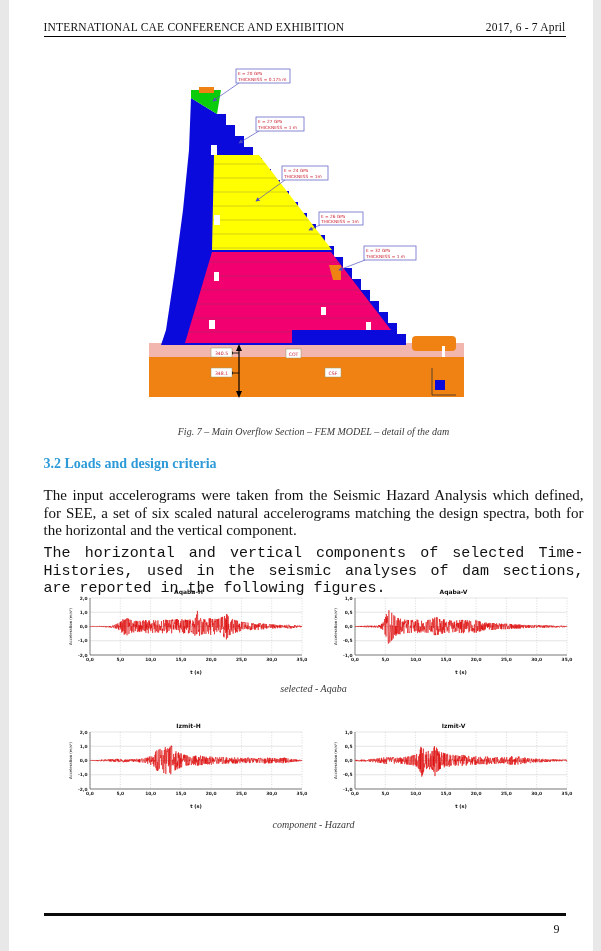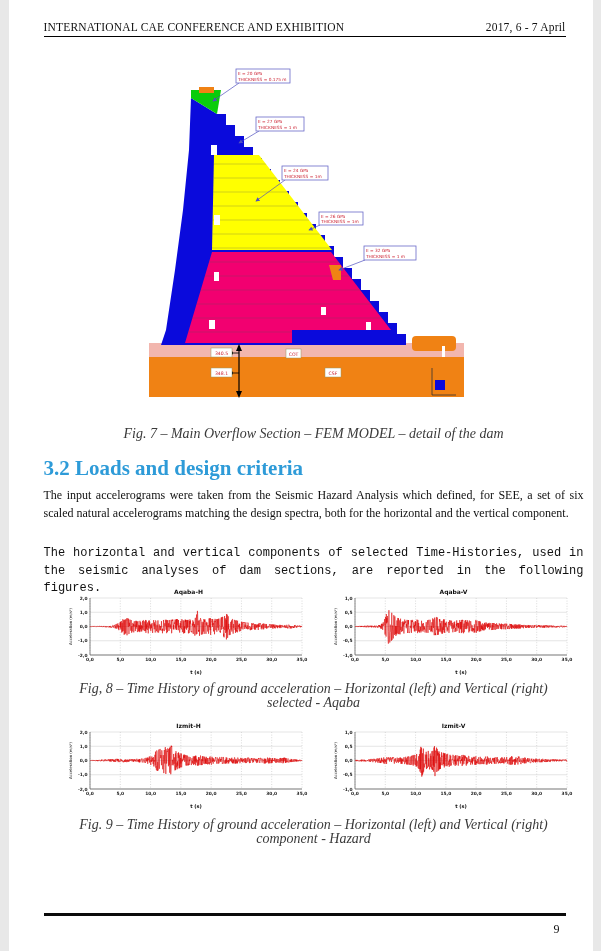--- a/index.html
+++ b/index.html
@@ -4,27 +4,27 @@
 <style>
   html,body{margin:0;padding:0;background:#e8e8e8;}
   .page{position:relative;width:584px;height:951px;background:#ffffff;margin:0 auto;
         font-family:"Liberation Serif",serif;color:#111;overflow:hidden;}
   .header{position:absolute;left:35px;right:27px;top:21px;display:flex;
           justify-content:space-between;font-size:11.5px;letter-spacing:.2px;}
   .header-rule{position:absolute;left:35px;right:27px;top:36px;border-top:1.5px solid #000;}
   .dam-figure{position:absolute;left:140px;top:68px;width:320px;height:332px;}
   .dam-figure svg text{font-family:"DejaVu Sans",sans-serif;}
   .caption{position:absolute;left:35px;width:540px;text-align:center;font-style:italic;
-           font-size:14px;color:#3a3a3a;}
+           font-size:10px;color:#3a3a3a;}
   .fig7{top:426px;}
   .fig8{top:682px;line-height:14px;}
   .fig9{top:818px;line-height:14px;}
-  .heading{position:absolute;left:35px;top:456px;margin:0;font-size:21px;
+  .heading{position:absolute;left:35px;top:456px;margin:0;font-size:14px;
            color:#2E9BD8;font-weight:bold;}
-  .para{position:absolute;left:35px;width:540px;margin:0;font-size:12px;
+  .para{position:absolute;left:35px;width:540px;margin:0;font-size:15px;
         line-height:17.6px;text-align:justify;}
   .p1{top:487px;}
   .p2{top:545px;font-family:Liberation Mono, monospace;}
   .chart{position:absolute;width:245px;height:92px;}
   .chart svg text{font-family:"DejaVu Sans",sans-serif;}
   .c0{left:57px;top:587px;}
   .c1{left:322px;top:587px;}
   .c2{left:57px;top:721px;}
   .c3{left:322px;top:721px;}
   .footer-rule{position:absolute;left:35px;right:27px;top:913px;border-top:3px solid #0a0a0a;}
@@ -218,21 +218,20 @@
         <text x="21.5" y="69.6" font-size="4.4" font-weight="bold" text-anchor="end" fill="#222">-1,0</text>
         <line x1="24" y1="11" x2="24" y2="68" stroke="#555" stroke-width="0.7"></line>
         <line x1="24" y1="68" x2="236" y2="68" stroke="#555" stroke-width="0.7"></line>
         <text x="130" y="86.5" font-size="5" font-weight="bold" text-anchor="middle" fill="#111">t (s)</text>
         <text x="6" y="39.5" font-size="3.9" text-anchor="middle" fill="#111" transform="rotate(-90 6 39.5)">Acceleration (m/s²)</text>
         <text x="122.5" y="6.5" font-size="6" font-weight="bold" text-anchor="middle" fill="#111">Aqaba-V</text>
         <polyline points="24.00,39.16 24.26,39.41 24.52,39.56 24.78,39.82 25.04,39.04 25.29,39.14 25.55,39.49 25.81,39.47 26.07,39.47 26.33,40.07 26.59,39.37 26.85,39.34 27.11,39.64 27.37,39.00 27.62,39.73 27.88,39.61 28.14,39.87 28.40,38.93 28.66,39.20 28.92,38.98 29.18,39.00 29.44,40.07 29.69,39.32 29.95,38.93 30.21,39.89 30.47,39.11 30.73,40.02 30.99,38.89 31.25,40.00 31.51,39.75 31.77,39.40 32.02,39.72 32.28,39.66 32.54,39.38 32.80,40.17 33.06,39.25 33.32,38.78 33.58,39.96 33.84,39.94 34.10,38.96 34.35,38.82 34.61,39.23 34.87,40.30 35.13,39.50 35.39,38.87 35.65,39.00 35.91,40.35 36.17,39.64 36.42,38.64 36.68,38.64 36.94,39.54 37.20,39.82 37.46,39.52 37.72,40.36 37.98,38.64 38.24,39.94 38.50,39.84 38.75,39.25 39.01,39.30 39.27,39.47 39.53,39.96 39.79,38.64 40.05,38.64 40.31,40.27 40.57,39.07 40.83,40.36 41.08,38.64 41.34,39.43 41.60,39.71 41.86,39.29 42.12,39.61 42.38,39.58 42.64,40.40 42.90,38.97 43.16,39.90 43.41,40.14 43.67,38.70 43.93,38.48 44.19,40.10 44.45,40.57 44.71,39.42 44.97,39.84 45.23,38.98 45.48,38.73 45.74,39.14 46.00,39.15 46.26,40.65 46.52,39.63 46.78,39.24 47.04,40.57 47.30,40.26 47.56,38.14 47.81,39.09 48.07,38.93 48.33,38.23 48.59,40.08 48.85,38.00 49.11,39.70 49.37,40.69 49.63,39.01 49.89,41.83 50.14,40.40 50.40,37.00 50.66,41.62 50.92,36.60 51.18,38.36 51.44,37.43 51.70,42.83 51.96,37.92 52.21,35.33 52.47,38.60 52.73,38.95 52.99,37.56 53.25,37.59 53.51,32.59 53.77,32.05 54.03,47.50 54.29,32.68 54.54,29.98 54.80,44.29 55.06,49.59 55.32,27.05 55.58,36.39 55.84,31.11 56.10,35.53 56.36,29.01 56.62,35.52 56.87,48.00 57.13,52.82 57.39,56.61 57.65,44.40 57.91,23.21 58.17,43.14 58.43,48.17 58.69,55.54 58.95,55.33 59.20,37.67 59.46,38.77 59.72,44.85 59.98,45.46 60.24,53.87 60.50,53.57 60.76,25.74 61.02,52.96 61.27,48.85 61.53,38.52 61.79,39.94 62.05,44.36 62.31,51.44 62.57,42.87 62.83,28.17 63.09,40.56 63.35,46.89 63.60,47.86 63.86,29.39 64.12,43.55 64.38,47.05 64.64,38.95 64.90,48.93 65.16,39.07 65.42,42.43 65.68,47.47 65.93,33.41 66.19,46.23 66.45,38.73 66.71,31.14 66.97,31.08 67.23,47.10 67.49,31.21 67.75,34.67 68.00,47.11 68.26,46.10 68.52,41.16 68.78,33.39 69.04,47.34 69.30,32.76 69.56,31.69 69.82,43.05 70.08,40.00 70.33,44.77 70.59,43.56 70.85,44.19 71.11,35.07 71.37,36.50 71.63,44.12 71.89,34.30 72.15,39.33 72.41,37.32 72.66,35.53 72.92,46.56 73.18,34.57 73.44,37.29 73.70,32.55 73.96,33.71 74.22,34.46 74.48,35.70 74.74,34.32 74.99,38.28 75.25,41.25 75.51,37.28 75.77,39.32 76.03,32.88 76.29,35.91 76.55,45.98 76.81,43.06 77.06,33.03 77.32,37.32 77.58,33.10 77.84,45.87 78.10,45.39 78.36,45.79 78.62,45.78 78.88,43.39 79.14,38.84 79.39,38.80 79.65,40.87 79.91,40.96 80.17,33.00 80.43,45.86 80.69,34.22 80.95,35.11 81.21,32.85 81.47,34.70 81.72,33.73 81.98,38.02 82.24,41.39 82.50,39.45 82.76,39.74 83.02,35.25 83.28,44.28 83.54,37.88 83.79,41.19 84.05,44.49 84.31,34.01 84.57,38.82 84.83,34.82 85.09,43.84 85.35,43.41 85.61,38.03 85.87,32.68 86.12,32.74 86.38,35.57 86.64,46.14 86.90,32.92 87.16,38.31 87.42,44.58 87.68,35.91 87.94,43.88 88.20,44.46 88.45,43.22 88.71,45.65 88.97,39.34 89.23,43.72 89.49,40.00 89.75,40.77 90.01,45.35 90.27,41.42 90.53,33.78 90.78,38.46 91.04,43.84 91.30,40.35 91.56,36.72 91.82,40.82 92.08,44.61 92.34,36.02 92.60,37.96 92.85,42.80 93.11,39.15 93.37,42.23 93.63,40.42 93.89,44.86 94.15,45.53 94.41,42.75 94.67,42.85 94.93,39.76 95.18,35.13 95.44,44.63 95.70,45.68 95.96,38.46 96.22,37.55 96.48,33.25 96.74,40.25 97.00,45.89 97.26,38.33 97.51,34.34 97.77,32.82 98.03,37.97 98.29,43.00 98.55,42.67 98.81,36.79 99.07,32.74 99.33,37.66 99.58,44.52 99.84,44.31 100.10,40.25 100.36,38.90 100.62,44.11 100.88,35.23 101.14,45.21 101.40,38.27 101.66,31.36 101.91,35.02 102.17,38.75 102.43,40.95 102.69,32.38 102.95,35.68 103.21,48.18 103.47,30.75 103.73,30.67 103.99,36.43 104.24,48.06 104.50,46.43 104.76,48.17 105.02,34.66 105.28,30.23 105.54,30.16 105.80,43.19 106.06,32.71 106.32,30.50 106.57,47.90 106.83,39.36 107.09,40.92 107.35,47.72 107.61,42.79 107.87,41.84 108.13,44.77 108.39,32.06 108.64,34.46 108.90,32.38 109.16,43.74 109.42,36.29 109.68,40.26 109.94,45.24 110.20,33.96 110.46,37.15 110.72,46.59 110.97,46.05 111.23,40.28 111.49,46.63 111.75,35.88 112.01,33.73 112.27,42.95 112.53,32.38 112.79,43.03 113.05,45.52 113.30,32.38 113.56,45.22 113.82,45.86 114.08,35.86 114.34,37.78 114.60,36.29 114.86,39.78 115.12,35.00 115.37,34.75 115.63,41.60 115.89,42.06 116.15,44.51 116.41,40.36 116.67,42.45 116.93,43.27 117.19,36.26 117.45,34.94 117.70,38.60 117.96,45.89 118.22,41.15 118.48,33.23 118.74,38.18 119.00,37.04 119.26,34.36 119.52,33.54 119.78,37.52 120.03,38.99 120.29,33.86 120.55,33.71 120.81,41.63 121.07,35.76 121.33,36.39 121.59,36.06 121.85,45.29 122.11,37.50 122.36,41.69 122.62,41.41 122.88,35.30 123.14,37.22 123.40,40.80 123.66,34.55 123.92,44.96 124.18,42.37 124.43,40.74 124.69,43.54 124.95,44.62 125.21,36.93 125.47,39.07 125.73,33.35 125.99,43.91 126.25,35.88 126.51,37.27 126.76,36.46 127.02,40.40 127.28,36.16 127.54,41.25 127.80,35.86 128.06,42.73 128.32,45.90 128.58,34.38 128.84,33.05 129.09,38.33 129.35,42.32 129.61,34.90 129.87,41.63 130.13,34.91 130.39,46.08 130.65,32.94 130.91,43.48 131.16,45.30 131.42,32.81 131.68,33.59 131.94,33.11 132.20,39.95 132.46,46.29 132.72,41.79 132.98,36.63 133.24,45.19 133.49,37.04 133.75,35.28 134.01,33.62 134.27,41.98 134.53,33.93 134.79,32.99 135.05,37.73 135.31,42.19 135.57,34.89 135.82,39.82 136.08,41.45 136.34,33.28 136.60,37.48 136.86,38.86 137.12,35.49 137.38,35.66 137.64,39.90 137.89,45.42 138.15,33.62 138.41,33.67 138.67,44.19 138.93,40.51 139.19,40.87 139.45,39.25 139.71,34.17 139.97,37.89 140.22,37.66 140.48,43.69 140.74,44.24 141.00,38.16 141.26,40.17 141.52,44.40 141.78,40.94 142.04,42.44 142.30,41.47 142.55,43.42 142.81,41.58 143.07,45.58 143.33,37.41 143.59,45.24 143.85,45.28 144.11,45.43 144.37,35.93 144.63,33.28 144.88,33.25 145.14,42.61 145.40,45.68 145.66,38.42 145.92,33.49 146.18,40.62 146.44,44.12 146.70,39.36 146.95,43.60 147.21,41.99 147.47,38.39 147.73,34.08 147.99,37.78 148.25,44.75 148.51,34.34 148.77,34.42 149.03,44.16 149.28,34.59 149.54,42.95 149.80,44.24 150.06,43.95 150.32,37.59 150.58,42.20 150.84,38.86 151.10,42.11 151.36,36.40 151.61,43.24 151.87,40.29 152.13,43.04 152.39,39.59 152.65,37.41 152.91,43.61 153.17,41.26 153.43,36.01 153.68,42.59 153.94,41.15 154.20,35.51 154.46,42.25 154.72,37.56 154.98,38.62 155.24,39.49 155.50,35.65 155.76,36.07 156.01,39.13 156.27,37.14 156.53,40.98 156.79,36.96 157.05,39.98 157.31,35.98 157.57,39.85 157.83,36.95 158.09,37.10 158.34,42.43 158.60,35.86 158.86,36.15 159.12,38.55 159.38,40.47 159.64,40.45 159.90,36.23 160.16,39.57 160.42,43.06 160.67,42.46 160.93,41.56 161.19,38.00 161.45,43.01 161.71,36.00 161.97,40.35 162.23,36.03 162.49,40.22 162.74,42.95 163.00,42.68 163.26,36.21 163.52,38.22 163.78,41.69 164.04,41.71 164.30,42.83 164.56,37.00 164.82,39.14 165.07,39.53 165.33,42.17 165.59,36.29 165.85,39.26 166.11,38.78 166.37,37.75 166.63,41.72 166.89,41.79 167.15,38.11 167.40,40.18 167.66,41.72 167.92,41.03 168.18,36.54 168.44,37.52 168.70,36.79 168.96,38.89 169.22,37.96 169.47,37.70 169.73,41.78 169.99,37.15 170.25,41.96 170.51,36.65 170.77,42.35 171.03,41.98 171.29,38.32 171.55,37.49 171.80,37.04 172.06,39.36 172.32,37.62 172.58,38.09 172.84,42.26 173.10,38.81 173.36,36.75 173.62,38.18 173.88,39.55 174.13,39.49 174.39,42.35 174.65,36.65 174.91,37.79 175.17,38.43 175.43,39.16 175.69,36.67 175.95,37.49 176.21,41.95 176.46,40.53 176.72,41.51 176.98,39.25 177.24,39.71 177.50,38.71 177.76,41.47 178.02,42.11 178.28,40.80 178.53,41.56 178.79,36.97 179.05,37.10 179.31,38.42 179.57,37.41 179.83,40.97 180.09,37.09 180.35,41.89 180.61,37.14 180.86,41.84 181.12,41.39 181.38,38.18 181.64,40.37 181.90,40.13 182.16,37.73 182.42,41.06 182.68,39.35 182.94,41.12 183.19,41.70 183.45,39.30 183.71,37.60 183.97,41.66 184.23,37.35 184.49,40.64 184.75,39.47 185.01,41.29 185.26,37.52 185.52,41.59 185.78,38.72 186.04,37.96 186.30,39.55 186.56,41.24 186.82,37.72 187.08,41.52 187.34,40.19 187.59,37.51 187.85,41.48 188.11,40.78 188.37,41.00 188.63,37.56 188.89,41.43 189.15,37.58 189.41,41.41 189.67,41.07 189.92,39.20 190.18,39.57 190.44,37.97 190.70,39.70 190.96,40.40 191.22,38.22 191.48,39.01 191.74,40.33 192.00,38.04 192.25,39.62 192.51,41.26 192.77,38.49 193.03,37.87 193.29,38.58 193.55,39.14 193.81,39.45 194.07,38.38 194.32,38.71 194.58,40.94 194.84,38.16 195.10,39.49 195.36,40.27 195.62,41.00 195.88,38.55 196.14,38.21 196.40,40.40 196.65,39.29 196.91,39.81 197.17,37.96 197.43,38.44 197.69,40.96 197.95,37.99 198.21,40.92 198.47,39.12 198.73,38.48 198.98,39.32 199.24,40.19 199.50,38.96 199.76,38.08 200.02,38.45 200.28,38.95 200.54,40.92 200.80,40.38 201.05,40.92 201.31,38.36 201.57,38.08 201.83,38.46 202.09,38.48 202.35,40.92 202.61,40.38 202.87,40.16 203.13,39.43 203.38,38.08 203.64,40.52 203.90,38.57 204.16,38.64 204.42,38.19 204.68,38.37 204.94,38.08 205.20,38.08 205.46,39.58 205.71,40.92 205.97,38.92 206.23,39.81 206.49,39.88 206.75,39.08 207.01,39.15 207.27,38.15 207.53,39.62 207.79,38.24 208.04,39.18 208.30,38.20 208.56,40.19 208.82,38.75 209.08,39.23 209.34,39.62 209.60,38.56 209.86,40.72 210.11,40.15 210.37,39.69 210.63,38.66 210.89,38.32 211.15,39.38 211.41,39.80 211.67,40.64 211.93,38.83 212.19,40.64 212.44,39.50 212.70,38.36 212.96,40.39 213.22,39.35 213.48,40.64 213.74,38.47 214.00,40.64 214.26,38.60 214.52,39.09 214.77,38.36 215.03,39.15 215.29,39.08 215.55,38.36 215.81,40.64 216.07,40.26 216.33,38.37 216.59,40.06 216.84,39.93 217.10,39.50 217.36,40.47 217.62,40.45 217.88,38.36 218.14,40.40 218.40,39.09 218.66,39.37 218.92,38.41 219.17,38.86 219.43,38.89 219.69,38.84 219.95,40.21 220.21,39.59 220.47,38.48 220.73,38.89 220.99,40.42 221.25,39.13 221.50,38.85 221.76,40.30 222.02,39.54 222.28,38.60 222.54,38.88 222.80,39.99 223.06,40.39 223.32,39.74 223.58,39.86 223.83,38.99 224.09,39.09 224.35,40.36 224.61,40.36 224.87,39.86 225.13,39.85 225.39,40.36 225.65,39.08 225.90,40.36 226.16,40.30 226.42,39.54 226.68,39.96 226.94,38.89 227.20,39.80 227.46,39.55 227.72,39.99 227.98,39.51 228.23,40.36 228.49,40.21 228.75,40.30 229.01,39.87 229.27,38.79 229.53,39.06 229.79,39.33 230.05,38.71 230.31,39.60 230.56,39.32 230.82,38.69 231.08,39.29 231.34,40.29 231.60,40.28 231.86,40.11 232.12,39.58 232.38,38.92 232.63,39.24 232.89,40.22 233.15,38.80 233.41,39.65 233.67,39.83 233.93,39.66 234.19,39.66 234.45,39.12 234.71,39.80 234.96,39.42 235.22,39.04 235.48,38.91 235.74,39.65 236.00,40.07" fill="none" stroke="#DD0000" stroke-width="0.55"></polyline>
       </svg></div>
 
   <div class="caption fig8">
-    <div>Fig, 8 – Time History of ground acceleration – Horizontal (left) and Vertical (right)</div>
     <div>selected - Aqaba</div>
   </div>
 
   <div class="chart c2"><svg viewBox="0 0 245 92" width="245" height="92">
         <line x1="24" y1="11" x2="24" y2="68" stroke="#b5b5b5" stroke-width="0.5" stroke-dasharray="1,1.6"></line>
         <text x="24" y="74.2" font-size="4.4" font-weight="bold" text-anchor="middle" fill="#222">0,0</text>
         <line x1="54.285714285714285" y1="11" x2="54.285714285714285" y2="68" stroke="#b5b5b5" stroke-width="0.5" stroke-dasharray="1,1.6"></line>
         <text x="54.285714285714285" y="74.2" font-size="4.4" font-weight="bold" text-anchor="middle" fill="#222">5,0</text>
         <line x1="84.57142857142857" y1="11" x2="84.57142857142857" y2="68" stroke="#b5b5b5" stroke-width="0.5" stroke-dasharray="1,1.6"></line>
         <text x="84.57142857142857" y="74.2" font-size="4.4" font-weight="bold" text-anchor="middle" fill="#222">10,0</text>
@@ -292,19 +291,18 @@
         <text x="21.5" y="69.6" font-size="4.4" font-weight="bold" text-anchor="end" fill="#222">-1,0</text>
         <line x1="24" y1="11" x2="24" y2="68" stroke="#555" stroke-width="0.7"></line>
         <line x1="24" y1="68" x2="236" y2="68" stroke="#555" stroke-width="0.7"></line>
         <text x="130" y="86.5" font-size="5" font-weight="bold" text-anchor="middle" fill="#111">t (s)</text>
         <text x="6" y="39.5" font-size="3.9" text-anchor="middle" fill="#111" transform="rotate(-90 6 39.5)">Acceleration (m/s²)</text>
         <text x="122.5" y="6.5" font-size="6" font-weight="bold" text-anchor="middle" fill="#111">Izmit-V</text>
         <polyline points="24.00,39.61 24.26,39.80 24.52,38.91 24.78,39.32 25.04,38.88 25.29,39.20 25.55,40.11 25.81,38.94 26.07,40.17 26.33,39.86 26.59,39.08 26.85,39.27 27.11,40.16 27.37,40.23 27.62,40.04 27.88,39.52 28.14,39.61 28.40,40.16 28.66,40.29 28.92,40.23 29.18,39.25 29.44,38.90 29.69,40.14 29.95,40.19 30.21,40.36 30.47,38.63 30.73,40.39 30.99,38.82 31.25,39.76 31.51,38.92 31.77,38.71 32.02,39.51 32.28,40.33 32.54,39.77 32.80,39.03 33.06,38.50 33.32,40.41 33.58,39.06 33.84,39.86 34.10,39.84 34.35,39.06 34.61,40.57 34.87,40.58 35.13,40.22 35.39,39.74 35.65,40.06 35.91,39.87 36.17,39.79 36.42,39.18 36.68,40.07 36.94,39.45 37.20,39.18 37.46,39.21 37.72,38.33 37.98,38.80 38.24,40.79 38.50,39.10 38.75,39.40 39.01,38.09 39.27,40.00 39.53,40.96 39.79,38.03 40.05,37.99 40.31,38.15 40.57,38.36 40.83,40.13 41.08,38.13 41.34,38.39 41.60,38.19 41.86,41.18 42.12,40.31 42.38,39.44 42.64,38.11 42.90,37.72 43.16,39.94 43.41,39.33 43.67,38.15 43.93,39.99 44.19,39.59 44.45,41.42 44.71,39.73 44.97,38.18 45.23,38.97 45.48,40.41 45.74,39.05 46.00,37.43 46.26,39.58 46.52,39.74 46.78,41.64 47.04,37.33 47.30,39.98 47.56,38.99 47.81,38.24 48.07,41.77 48.33,37.20 48.59,37.15 48.85,38.85 49.11,41.84 49.37,39.57 49.63,42.04 49.89,40.61 50.14,41.69 50.40,36.81 50.66,40.58 50.92,37.67 51.18,39.63 51.44,39.00 51.70,40.59 51.96,41.33 52.21,39.64 52.47,41.43 52.73,36.37 52.99,42.68 53.25,39.33 53.51,39.59 53.77,37.94 54.03,42.69 54.29,38.68 54.54,40.62 54.80,40.94 55.06,38.37 55.32,37.86 55.58,42.92 55.84,36.08 56.10,37.55 56.36,38.46 56.62,37.83 56.87,37.24 57.13,37.21 57.39,38.52 57.65,36.08 57.91,36.52 58.17,36.78 58.43,39.34 58.69,40.59 58.95,37.20 59.20,39.07 59.46,36.80 59.72,36.08 59.98,37.33 60.24,37.67 60.50,41.01 60.76,38.32 61.02,37.04 61.27,38.42 61.53,36.20 61.79,37.07 62.05,37.19 62.31,36.79 62.57,36.29 62.83,37.50 63.09,41.04 63.35,42.64 63.60,40.64 63.86,37.86 64.12,40.74 64.38,37.77 64.64,37.26 64.90,39.98 65.16,40.38 65.42,41.80 65.68,40.54 65.93,39.02 66.19,36.63 66.45,38.83 66.71,40.76 66.97,38.57 67.23,41.83 67.49,41.73 67.75,37.00 68.00,39.04 68.26,40.36 68.52,40.76 68.78,36.65 69.04,40.35 69.30,40.66 69.56,36.52 69.82,42.67 70.08,41.43 70.33,37.17 70.59,42.74 70.85,38.29 71.11,42.79 71.37,38.64 71.63,39.88 71.89,37.47 72.15,40.42 72.41,40.71 72.66,38.00 72.92,36.09 73.18,36.53 73.44,38.22 73.70,43.10 73.96,40.26 74.22,40.79 74.48,41.32 74.74,35.77 74.99,40.50 75.25,37.16 75.51,43.35 75.77,38.77 76.03,39.40 76.29,43.46 76.55,35.80 76.81,35.70 77.06,43.57 77.32,35.75 77.58,35.36 77.84,37.05 78.10,42.87 78.36,43.75 78.62,41.96 78.88,41.46 79.14,35.63 79.39,43.97 79.65,43.49 79.91,42.34 80.17,37.02 80.43,34.77 80.69,43.89 80.95,43.21 81.21,37.35 81.47,34.53 81.72,34.52 81.98,43.85 82.24,44.65 82.50,34.29 82.76,34.28 83.02,43.52 83.28,39.75 83.54,34.04 83.79,33.98 84.05,34.32 84.31,44.25 84.57,42.71 84.83,37.62 85.09,45.61 85.35,45.53 85.61,32.99 85.87,45.10 86.12,39.71 86.38,40.44 86.64,43.00 86.90,46.38 87.16,46.78 87.42,47.43 87.68,35.21 87.94,43.63 88.20,48.04 88.45,33.13 88.71,38.99 88.97,50.57 89.23,28.63 89.49,48.31 89.75,25.87 90.01,51.90 90.27,42.76 90.53,26.71 90.78,55.61 91.04,49.50 91.30,54.21 91.56,32.28 91.82,52.59 92.08,51.40 92.34,27.59 92.60,50.71 92.85,46.85 93.11,42.54 93.37,44.12 93.63,46.41 93.89,44.12 94.15,33.53 94.41,34.17 94.67,38.67 94.93,43.21 95.18,30.78 95.44,48.07 95.70,33.58 95.96,42.07 96.22,47.17 96.48,45.79 96.74,45.97 97.00,43.18 97.26,29.90 97.51,45.54 97.77,37.30 98.03,39.06 98.29,41.32 98.55,48.38 98.81,46.13 99.07,32.91 99.33,32.57 99.58,45.93 99.84,34.82 100.10,39.75 100.36,47.57 100.62,42.49 100.88,30.23 101.14,48.71 101.40,46.40 101.66,48.96 101.91,29.85 102.17,44.46 102.43,35.39 102.69,50.76 102.95,26.54 103.21,45.88 103.47,25.14 103.73,32.62 103.99,55.12 104.24,29.58 104.50,30.43 104.76,30.19 105.02,42.27 105.28,29.42 105.54,26.62 105.80,50.97 106.06,28.19 106.32,27.99 106.57,34.51 106.83,30.19 107.09,50.06 107.35,31.87 107.61,32.40 107.87,49.15 108.13,30.51 108.39,48.10 108.64,33.15 108.90,48.03 109.16,41.47 109.42,47.90 109.68,36.49 109.94,36.54 110.20,44.19 110.46,31.34 110.72,35.96 110.97,34.63 111.23,39.98 111.49,43.48 111.75,43.63 112.01,44.38 112.27,31.77 112.53,43.10 112.79,36.78 113.05,32.14 113.30,46.46 113.56,32.66 113.82,44.71 114.08,32.38 114.34,36.19 114.60,38.58 114.86,41.33 115.12,45.03 115.37,41.31 115.63,33.29 115.89,40.72 116.15,45.26 116.41,33.40 116.67,32.80 116.93,37.74 117.19,43.97 117.45,42.58 117.70,42.79 117.96,39.93 118.22,45.83 118.48,38.47 118.74,40.64 119.00,33.81 119.26,44.80 119.52,37.61 119.78,34.75 120.03,40.36 120.29,44.48 120.55,42.28 120.81,41.80 121.07,38.27 121.33,39.04 121.59,36.94 121.85,33.89 122.11,33.91 122.36,34.50 122.62,37.18 122.88,43.58 123.14,38.71 123.40,40.44 123.66,38.17 123.92,34.99 124.18,44.89 124.43,34.13 124.69,42.88 124.95,38.66 125.21,44.18 125.47,42.02 125.73,36.27 125.99,34.28 126.25,37.11 126.51,40.25 126.76,37.59 127.02,38.99 127.28,44.66 127.54,36.96 127.80,34.85 128.06,40.33 128.32,36.88 128.58,35.33 128.84,37.80 129.09,35.26 129.35,42.54 129.61,39.36 129.87,39.49 130.13,39.99 130.39,37.89 130.65,39.83 130.91,34.00 131.16,45.02 131.42,36.07 131.68,40.65 131.94,43.54 132.20,33.88 132.46,35.02 132.72,41.71 132.98,42.76 133.24,34.40 133.49,39.66 133.75,35.26 134.01,34.52 134.27,37.40 134.53,35.41 134.79,37.47 135.05,43.91 135.31,44.66 135.57,36.40 135.82,43.30 136.08,36.61 136.34,42.38 136.60,41.35 136.86,41.91 137.12,38.41 137.38,40.45 137.64,34.88 137.89,35.55 138.15,37.73 138.41,38.06 138.67,40.95 138.93,38.00 139.19,39.39 139.45,41.40 139.71,43.77 139.97,39.87 140.22,40.76 140.48,41.22 140.74,36.49 141.00,42.18 141.26,38.20 141.52,43.40 141.78,36.98 142.04,40.39 142.30,35.89 142.55,36.10 142.81,36.78 143.07,38.38 143.33,35.80 143.59,41.00 143.85,43.77 144.11,38.86 144.37,43.77 144.63,37.37 144.88,35.22 145.14,43.77 145.40,40.79 145.66,41.88 145.92,39.92 146.18,42.26 146.44,37.94 146.70,39.16 146.95,41.38 147.21,43.11 147.47,42.03 147.73,36.27 147.99,41.09 148.25,40.89 148.51,42.70 148.77,43.26 149.03,40.62 149.28,35.81 149.54,37.84 149.80,43.12 150.06,39.06 150.32,39.99 150.58,37.27 150.84,42.97 151.10,42.93 151.36,38.29 151.61,40.54 151.87,40.70 152.13,43.05 152.39,40.08 152.65,38.77 152.91,43.16 153.17,42.27 153.43,37.53 153.68,40.52 153.94,39.84 154.20,37.83 154.46,35.62 154.72,37.42 154.98,38.42 155.24,43.49 155.50,38.13 155.76,40.61 156.01,43.60 156.27,35.36 156.53,37.13 156.79,42.41 157.05,36.57 157.31,37.41 157.57,41.29 157.83,38.44 158.09,37.31 158.34,42.87 158.60,40.51 158.86,39.16 159.12,38.60 159.38,36.82 159.64,42.02 159.90,40.85 160.16,40.20 160.42,40.84 160.67,43.00 160.93,38.93 161.19,38.50 161.45,37.56 161.71,39.21 161.97,36.93 162.23,41.07 162.49,38.80 162.74,38.75 163.00,36.97 163.26,42.34 163.52,36.81 163.78,42.88 164.04,37.41 164.30,36.37 164.56,36.71 164.82,37.04 165.07,42.75 165.33,41.62 165.59,37.30 165.85,36.32 166.11,37.69 166.37,36.37 166.63,41.07 166.89,38.02 167.15,40.30 167.40,42.54 167.66,41.42 167.92,42.01 168.18,40.95 168.44,39.81 168.70,42.07 168.96,39.32 169.22,39.30 169.47,37.45 169.73,42.37 169.99,41.17 170.25,41.93 170.51,36.54 170.77,37.94 171.03,42.03 171.29,36.47 171.55,41.29 171.80,41.41 172.06,40.57 172.32,41.93 172.58,37.75 172.84,42.68 173.10,42.50 173.36,36.27 173.62,36.74 173.88,41.16 174.13,41.42 174.39,39.32 174.65,38.59 174.91,41.12 175.17,38.88 175.43,39.21 175.69,36.03 175.95,39.37 176.21,40.58 176.46,42.55 176.72,38.77 176.98,39.38 177.24,38.80 177.50,39.26 177.76,38.90 178.02,43.39 178.28,38.47 178.53,39.93 178.79,36.82 179.05,43.60 179.31,37.81 179.57,36.33 179.83,43.75 180.09,38.58 180.35,37.54 180.61,35.11 180.86,43.69 181.12,35.70 181.38,43.01 181.64,43.23 181.90,39.13 182.16,40.97 182.42,38.56 182.68,38.98 182.94,40.15 183.19,39.74 183.45,38.27 183.71,43.83 183.97,37.95 184.23,43.67 184.49,37.68 184.75,41.28 185.01,36.31 185.26,39.46 185.52,39.35 185.78,41.46 186.04,39.53 186.30,39.13 186.56,37.06 186.82,43.42 187.08,43.53 187.34,35.49 187.59,36.60 187.85,37.32 188.11,35.62 188.37,40.69 188.63,39.80 188.89,40.78 189.15,37.54 189.41,42.16 189.67,43.09 189.92,42.81 190.18,42.99 190.44,39.67 190.70,40.59 190.96,37.20 191.22,37.20 191.48,41.81 191.74,40.41 192.00,39.81 192.25,39.82 192.51,37.22 192.77,41.55 193.03,38.77 193.29,42.41 193.55,36.64 193.81,37.36 194.07,42.31 194.32,36.72 194.58,38.28 194.84,40.61 195.10,42.21 195.36,39.15 195.62,38.46 195.88,38.99 196.14,40.98 196.40,39.37 196.65,37.14 196.91,40.00 197.17,37.33 197.43,41.12 197.69,39.95 197.95,39.89 198.21,39.92 198.47,38.69 198.73,37.49 198.98,41.82 199.24,41.75 199.50,41.79 199.76,41.77 200.02,41.68 200.28,38.13 200.54,39.51 200.80,37.57 201.05,39.11 201.31,39.58 201.57,40.99 201.83,39.79 202.09,41.13 202.35,41.53 202.61,37.92 202.87,40.09 203.13,39.97 203.38,38.59 203.64,39.07 203.90,40.86 204.16,39.55 204.42,41.33 204.68,37.69 204.94,41.28 205.20,37.74 205.46,38.86 205.71,40.60 205.97,39.17 206.23,38.12 206.49,40.42 206.75,41.21 207.01,40.77 207.27,40.58 207.53,39.33 207.79,38.41 208.04,38.95 208.30,37.79 208.56,41.21 208.82,41.01 209.08,39.55 209.34,39.79 209.60,41.20 209.86,41.21 210.11,40.52 210.37,38.13 210.63,41.16 210.89,39.05 211.15,41.19 211.41,40.45 211.67,37.88 211.93,37.82 212.19,39.70 212.44,38.88 212.70,39.95 212.96,40.39 213.22,39.60 213.48,40.09 213.74,41.00 214.00,38.08 214.26,39.14 214.52,38.44 214.77,41.07 215.03,40.16 215.29,41.04 215.55,38.89 215.81,38.24 216.07,40.66 216.33,39.15 216.59,40.60 216.84,40.97 217.10,38.27 217.36,39.91 217.62,39.66 217.88,39.72 218.14,39.75 218.40,40.75 218.66,39.23 218.92,38.65 219.17,40.86 219.43,40.83 219.69,38.63 219.95,40.04 220.21,38.80 220.47,38.89 220.73,38.65 220.99,38.82 221.25,39.07 221.50,38.55 221.76,40.34 222.02,38.27 222.28,39.47 222.54,39.52 222.80,38.31 223.06,40.20 223.32,40.53 223.58,38.80 223.83,39.55 224.09,38.37 224.35,39.20 224.61,38.55 224.87,39.75 225.13,39.26 225.39,40.53 225.65,38.52 225.90,39.87 226.16,39.91 226.42,38.72 226.68,39.73 226.94,38.61 227.20,39.23 227.46,39.40 227.72,39.27 227.98,40.45 228.23,39.95 228.49,38.58 228.75,39.92 229.01,38.82 229.27,39.42 229.53,39.53 229.79,38.64 230.05,39.83 230.31,40.36 230.56,39.80 230.82,38.90 231.08,40.13 231.34,39.35 231.60,38.64 231.86,38.64 232.12,39.12 232.38,38.85 232.63,38.65 232.89,38.67 233.15,39.62 233.41,39.01 233.67,38.64 233.93,39.39 234.19,39.32 234.45,38.64 234.71,38.64 234.96,39.52 235.22,38.75 235.48,40.34 235.74,39.88 236.00,40.36" fill="none" stroke="#DD0000" stroke-width="0.55"></polyline>
       </svg></div>
 
   <div class="caption fig9">
-    <div>Fig. 9 – Time History of ground acceleration – Horizontal (left) and Vertical (right)</div>
     <div>component - Hazard</div>
   </div>
 
   <div class="footer-rule"></div>
   <div class="page-number">9</div>
 </div>
 
 </body></html>

